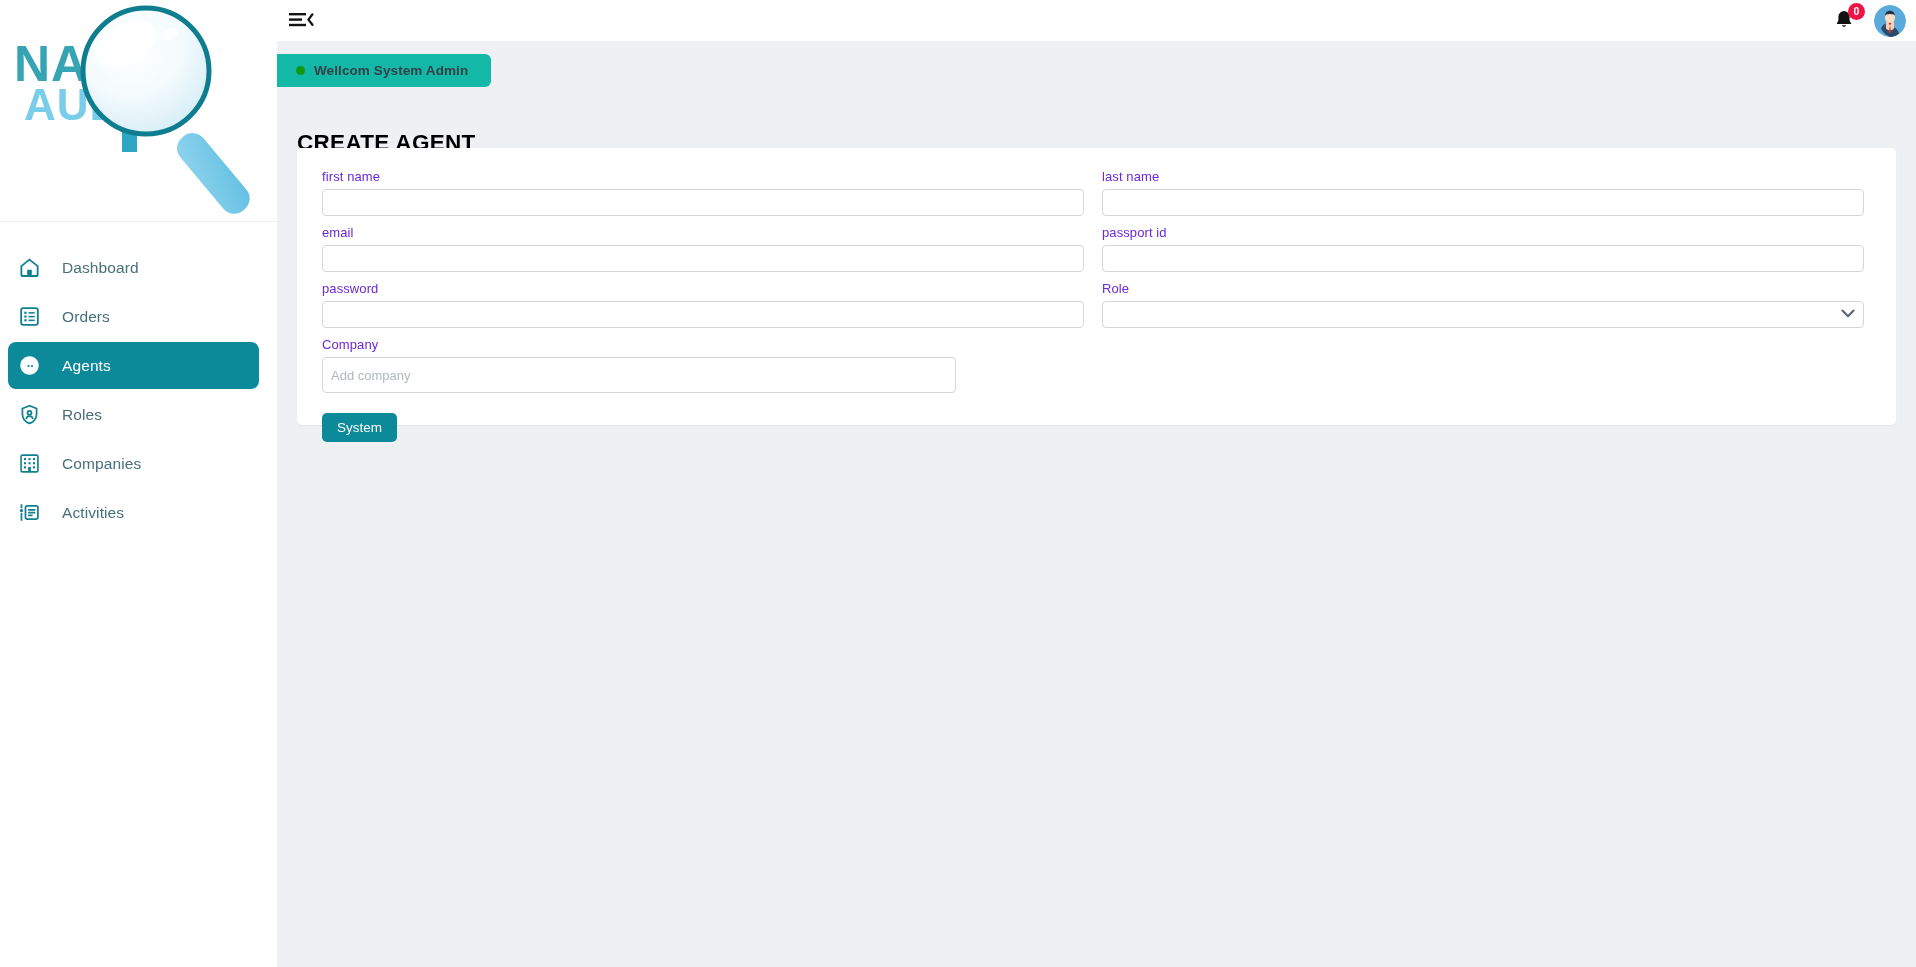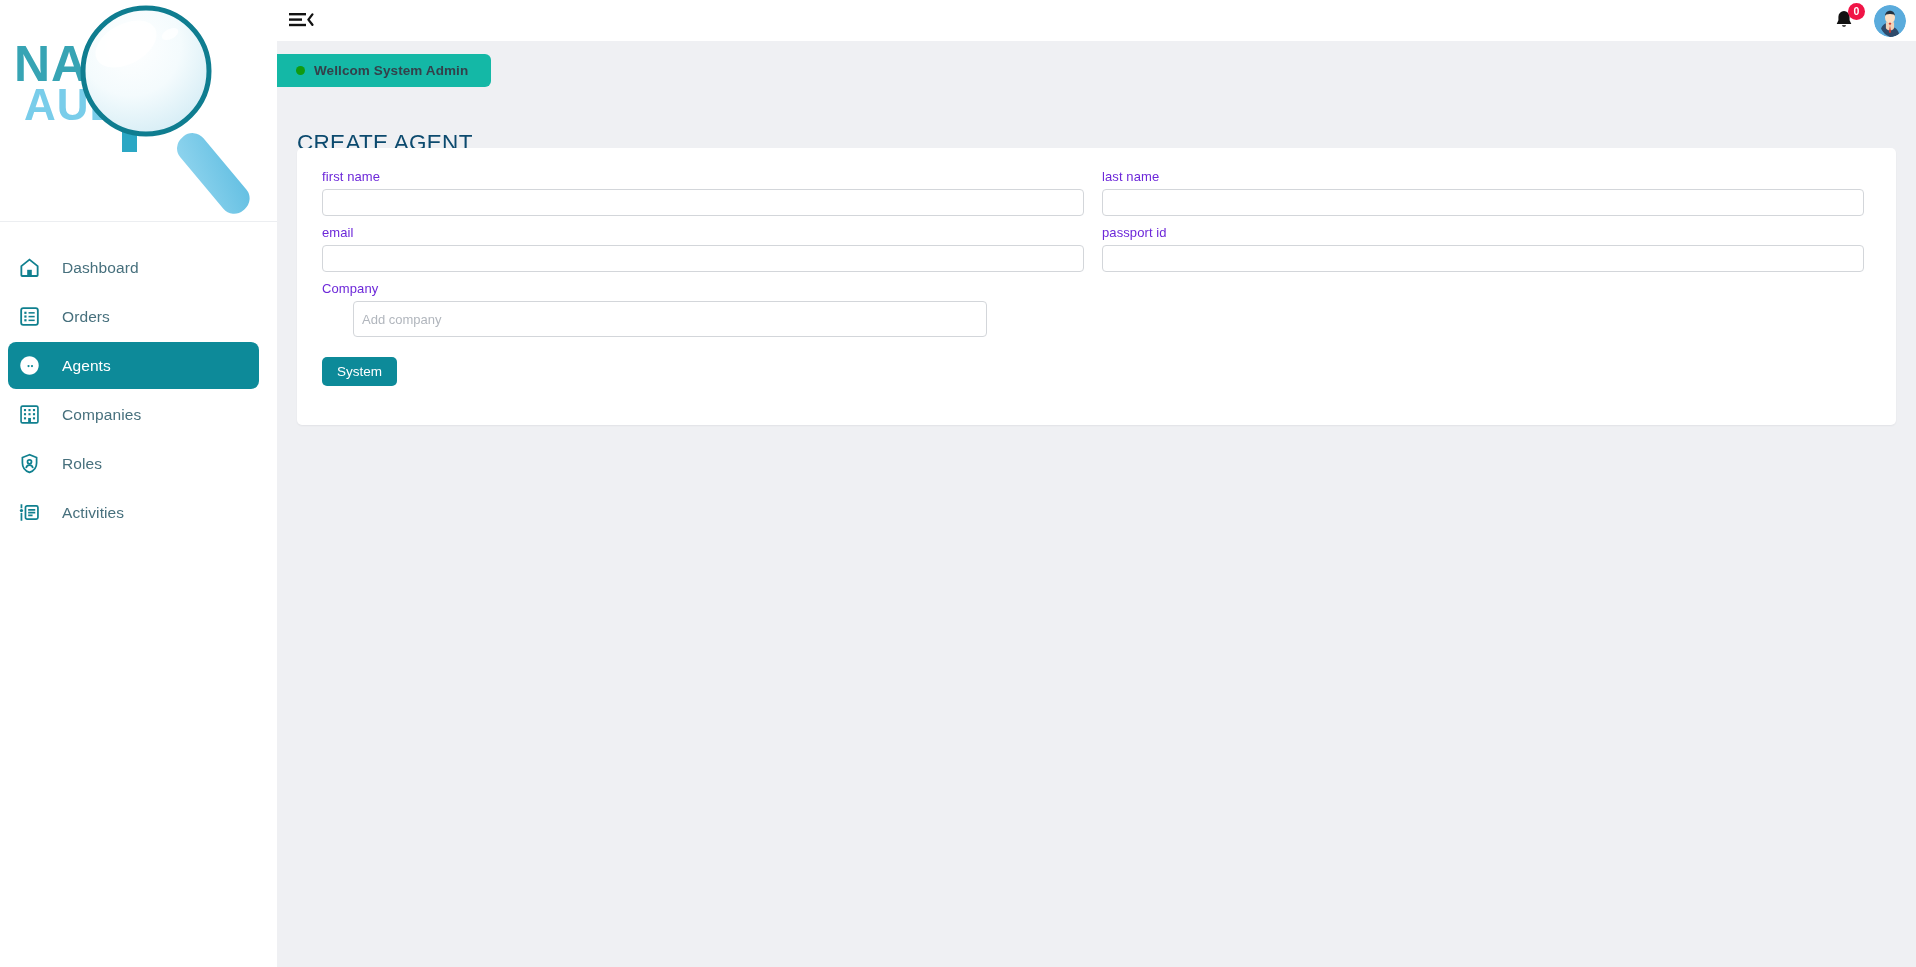--- a/index.html
+++ b/index.html
@@ -92,22 +92,22 @@
     width: 9px; height: 9px; border-radius: 50%;
     background: #119a11; margin-right: 9px;
   }
   .welcome .wtext {
     font-size: 13.5px; font-weight: bold; color: #34404a;
     letter-spacing: .1px;
   }
 
   .page-title {
     position: absolute; left: 20px; top: 74px;
-    font-size: 22.5px; font-weight: normal;
-    color: #0c4a6e; letter-spacing: .3px;
+    font-size: 22.5px; font-weight: bold;
+    color: #000000; letter-spacing: .3px;
   }
   .breadcrumb {
     position: absolute; left: 20px; top: 108px;
     font-size: 13.5px; color: #7b8590;
   }
   .breadcrumb a { color: #3c8fa3; text-decoration: none; }
   .breadcrumb .sep { color: #9aa2ab; margin: 0 2px; }
   .breadcrumb .cur { color: #6e7880; }
 
   .card {
@@ -138,21 +138,21 @@
     outline: none;
     font-family: "Liberation Sans", sans-serif;
   }
   .field-input::placeholder { color: #b1b6bd; }
   .select-wrap { position: relative; }
   .select-wrap .chev {
     position: absolute; right: 9px; top: 8px;
     pointer-events: none; color: #5d646c;
   }
   .company-field { width: 652px; }
-  .company-field .field-input { height: 36px; margin-left: 31px; }
+  .company-field .field-input { height: 36px; }
   .submit-btn {
     margin: 11px 0 0 9px;
     background: #0d8a99;
     color: #ffffff;
     border: none; border-radius: 5px;
     height: 29px; padding: 0 15px;
     font-size: 13.5px;
     cursor: pointer;
     font-family: "Liberation Sans", sans-serif;
   }
@@ -222,46 +222,46 @@
         <svg class="nav-ico" viewBox="0 0 24 24">
           <path d="M12 2.4c-5.3 0-9.6 4.3-9.6 9.6s4.3 9.6 9.6 9.6 9.6-4.3 9.6-9.6S17.3 2.4 12 2.4z" fill="currentColor"></path>
           <path d="M12.6 8.2c-2.6 0-4.8 1.9-4.8 4.3s2.2 4.3 4.8 4.3c1 0 2-.3 2.7-.8l2.4.8-.7-2.2c.3-.6.5-1.3.5-2.1 0-2.4-2.2-4.3-4.9-4.3z" fill="#ffffff"></path>
           <circle cx="11" cy="12.6" r="1.15" fill="#0d8a99"></circle>
           <circle cx="14.6" cy="12.6" r="1.15" fill="#0d8a99"></circle>
         </svg>
         <span class="nav-label">Agents</span>
       </div>
 
       <div class="nav-item">
+        <svg class="nav-ico" viewBox="0 0 24 24" fill="none" stroke="currentColor" stroke-width="1.8">
+          <path d="M12 2.8 4.6 5.8v5.6c0 4.4 3.1 8.3 7.4 9.8 4.3-1.5 7.4-5.4 7.4-9.8V5.8z"></path>
+          <circle cx="12" cy="10.2" r="2.1"></circle>
+          <path d="M8.4 16.6c.5-1.8 1.9-2.9 3.6-2.9s3.1 1.1 3.6 2.9"></path>
+        </svg>
+        <span class="nav-label">Roles</span>
+      </div>
+
+      <div class="nav-item">
         <svg class="nav-ico" viewBox="0 0 24 24" fill="none" stroke="currentColor" stroke-width="1.7">
           <rect x="3.2" y="3.2" width="17.6" height="17.6" rx="1.6"></rect>
           <rect x="6.2" y="6.3" width="2.2" height="2.2" fill="currentColor" stroke="none"></rect>
           <rect x="10.9" y="6.3" width="2.2" height="2.2" fill="currentColor" stroke="none"></rect>
           <rect x="15.6" y="6.3" width="2.2" height="2.2" fill="currentColor" stroke="none"></rect>
           <rect x="6.2" y="10.6" width="2.2" height="2.2" fill="currentColor" stroke="none"></rect>
           <rect x="10.9" y="10.6" width="2.2" height="2.2" fill="currentColor" stroke="none"></rect>
           <rect x="15.6" y="10.6" width="2.2" height="2.2" fill="currentColor" stroke="none"></rect>
           <rect x="6.2" y="14.9" width="2.2" height="2.2" fill="currentColor" stroke="none"></rect>
           <rect x="15.6" y="14.9" width="2.2" height="2.2" fill="currentColor" stroke="none"></rect>
           <rect x="10.6" y="15.6" width="2.9" height="5.2" fill="currentColor" stroke="none"></rect>
         </svg>
         <span class="nav-label">Companies</span>
       </div>
 
       <div class="nav-item">
         <svg class="nav-ico" viewBox="0 0 24 24" fill="none" stroke="currentColor" stroke-width="1.8">
-          <path d="M12 2.8 4.6 5.8v5.6c0 4.4 3.1 8.3 7.4 9.8 4.3-1.5 7.4-5.4 7.4-9.8V5.8z"></path>
-          <circle cx="12" cy="10.2" r="2.1"></circle>
-          <path d="M8.4 16.6c.5-1.8 1.9-2.9 3.6-2.9s3.1 1.1 3.6 2.9"></path>
-        </svg>
-        <span class="nav-label">Roles</span>
-      </div>
-
-      <div class="nav-item">
-        <svg class="nav-ico" viewBox="0 0 24 24" fill="none" stroke="currentColor" stroke-width="1.8">
           <path d="M3.6 3.4v4.2M3.6 12.4v8.2"></path>
           <circle cx="3.6" cy="10" r="1.7" fill="currentColor" stroke="none"></circle>
           <rect x="7.8" y="5" width="13" height="14" rx="1.7"></rect>
           <path d="M10.6 9.2h7.4M10.6 12.1h7.4M10.6 15h4.6"></path>
         </svg>
         <span class="nav-label">Activities</span>
       </div>
 
 
     </nav>
@@ -343,20 +343,39 @@
             </div>
           </div>
           <div class="col">
             <div class="field">
               <label class="field-label">passport id</label>
               <input class="field-input" type="text" value="" style="">
             </div>
           </div>
         </div>
 
+        <div class="row">
+          <div class="col">
+            <div class="field">
+              <label class="field-label">password</label>
+              <input class="field-input" type="password" value="" style="">
+            </div>
+          </div>
+          <div class="col">
+            <div class="field">
+              <label class="field-label">Role</label>
+              <div class="select-wrap">
+                <input class="field-input" type="text" readonly="" value="" style="">
+                <svg class="chev" width="14" height="10" viewBox="0 0 14 10">
+                  <path d="M1.4 1.6 7 7.2l5.6-5.6" fill="none" stroke="currentColor" stroke-width="2.1" stroke-linecap="round" stroke-linejoin="round"></path>
+                </svg>
+              </div>
+            </div>
+          </div>
+        </div>
 
         <div class="row">
           <div class="col company-field">
             <div class="field">
               <label class="field-label">Company</label>
               <input class="field-input" type="text" placeholder="Add company" style="">
             </div>
           </div>
         </div>
 

